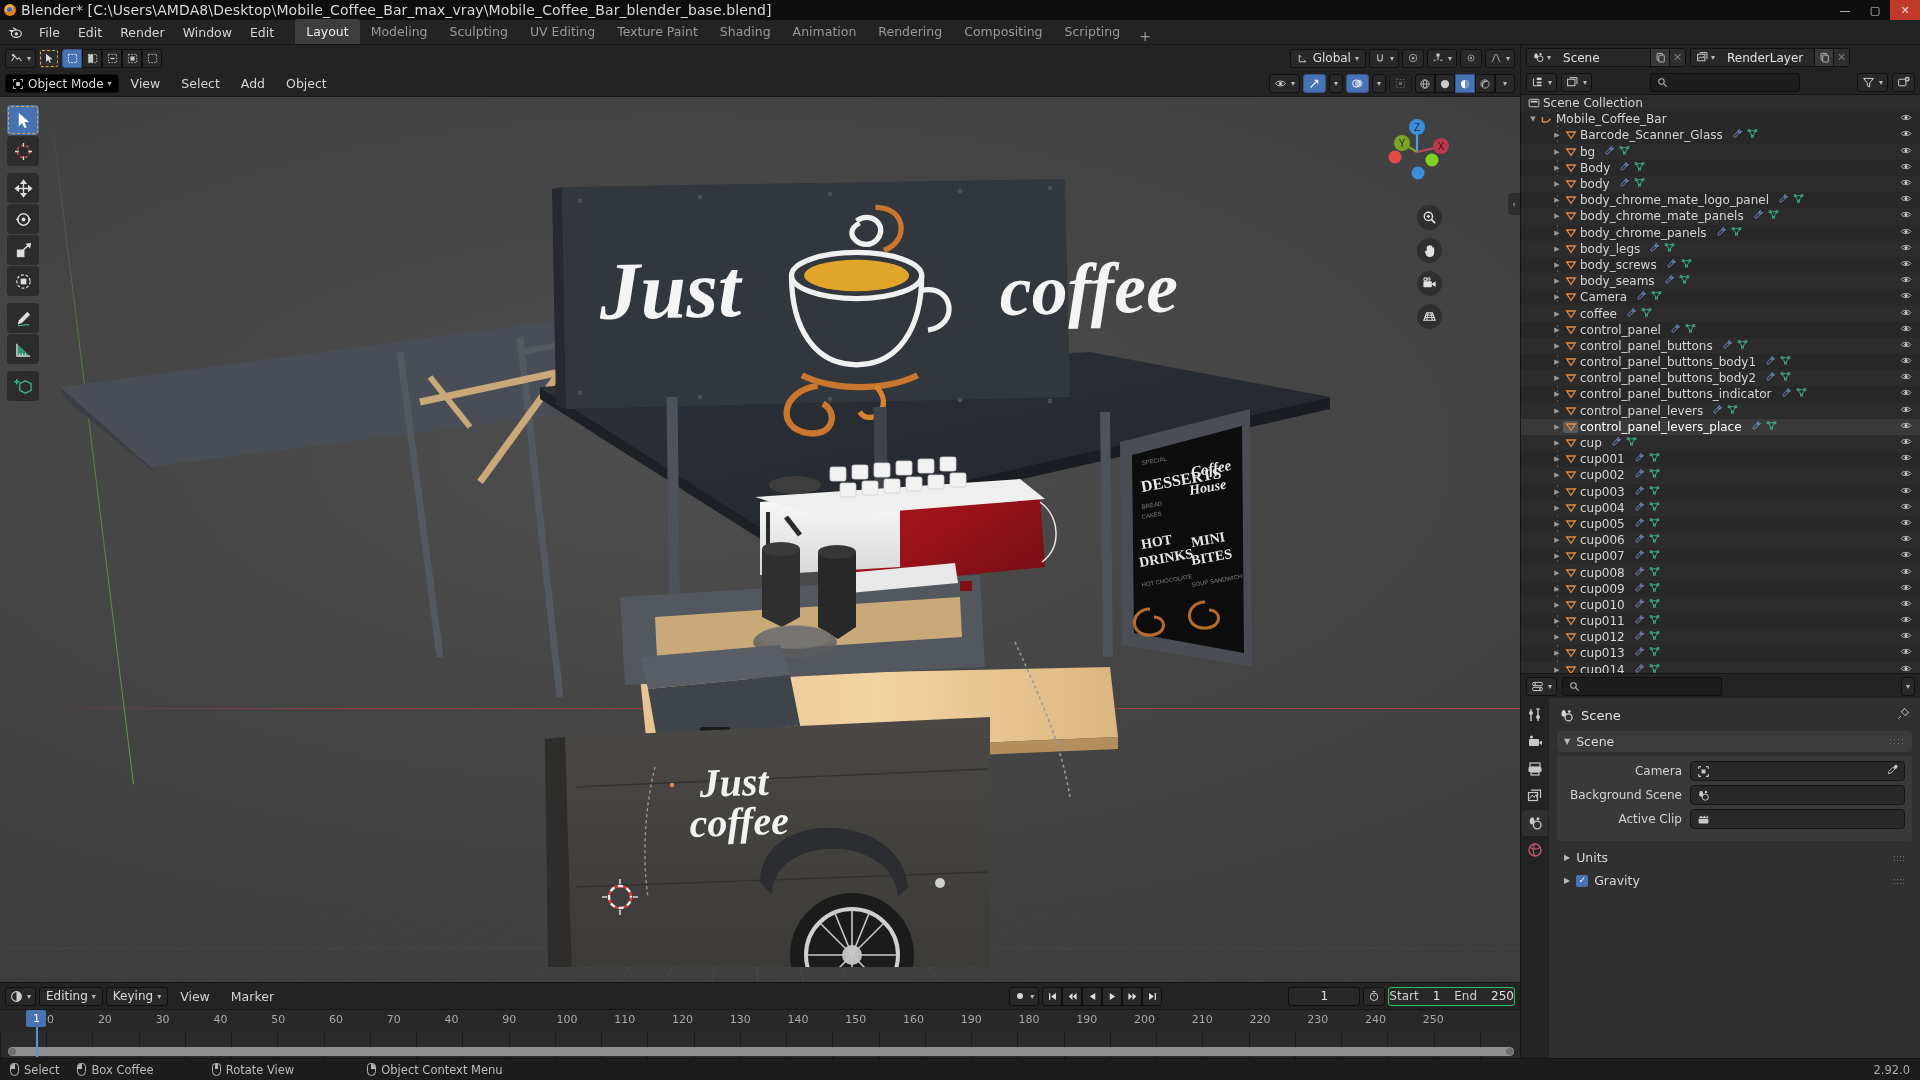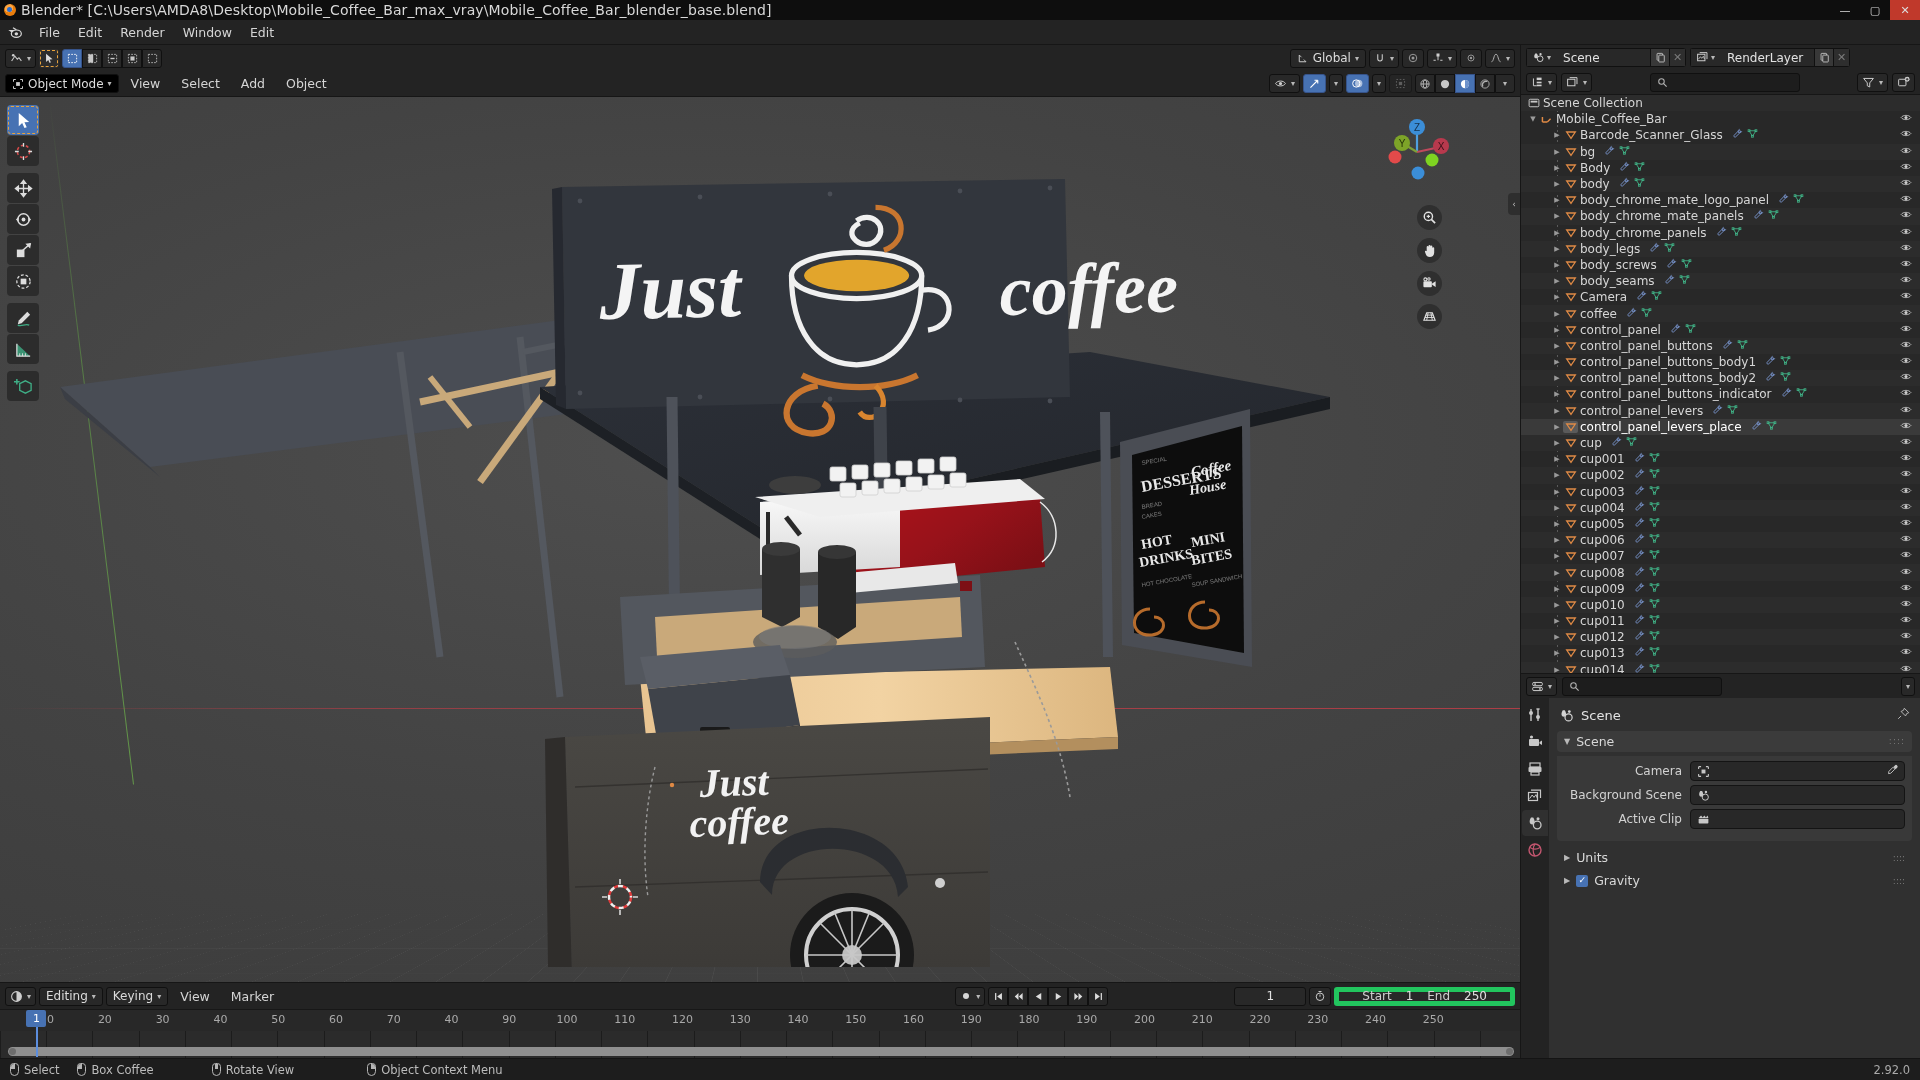--- a/index.html
+++ b/index.html
@@ -160,22 +160,22 @@
     background-image: repeating-linear-gradient(90deg, rgba(0,0,0,.35) 0 1px, transparent 1px 46.25px);
   }
   .tl-scroll { position:absolute; left:8px; right:6px; bottom:2px; height:9px; background:#8f8f8f; border-radius:5px; }
   .tl-scroll::before, .tl-scroll::after { content:""; position:absolute; top:1px; width:7px; height:7px; border-radius:50%; background:#6d6d6d;}
   .tl-scroll::before{ left:1px;} .tl-scroll::after{ right:1px;}
   .frame-field {
     height:19px; background:#282828; border:1px solid #101010; border-radius:3px; min-width:72px;
     display:flex; align-items:center; justify-content:center; font-size:12px; color:#e0e0e0;
   }
   .se-field {
-    height:19px; background:#282828; border:5px solid #22c55e; border-radius:3px;
-    display:flex; align-items:center; gap:14px; padding:0 23px; font-size:12px; color:#e0e0e0;
+    height:19px; background:#282828; border:1px solid #22c55e; border-radius:3px;
+    display:flex; align-items:center; gap:14px; padding:0 0; font-size:12px; color:#e0e0e0;
   }
   .se-field b { font-weight:normal; color:#cfcfcf; }
 
   
   .right-col { flex:0 0 400px; display:flex; flex-direction:column; border-left:1px solid #161616; min-width:0; }
 
   .scene-bar { height:25px; background:#232323; display:flex; align-items:center; gap:4px; padding:0 5px; flex:0 0 25px;}
   .id-block { height:19px; display:flex; align-items:stretch; border-radius:3px; overflow:hidden; }
   .id-icon { background:#282828; border:1px solid #101010; border-right:none; display:flex; align-items:center; padding:0 3px 0 5px; gap:2px;}
   .id-name { background:#282828; border:1px solid #101010; border-left:none; border-right:none; display:flex; align-items:center;
@@ -262,20 +262,33 @@
             <path d="M2 9 L11 9 L6.5 12.5 Z"></path>
             <path d="M9 5.5 L14 8.5" stroke="#d8d8d8" stroke-width="1.8" fill="none"></path>
           </g>
         </svg>
     </div>
     <div class="menu-item">File</div>
     <div class="menu-item">Edit</div>
     <div class="menu-item">Render</div>
     <div class="menu-item">Window</div>
     <div class="menu-item">Edit</div>
+    <div class="ws-tabs">
+      <div class="ws-tab active">Layout</div>
+      <div class="ws-tab">Modeling</div>
+      <div class="ws-tab">Sculpting</div>
+      <div class="ws-tab">UV Editing</div>
+      <div class="ws-tab">Texture Paint</div>
+      <div class="ws-tab">Shading</div>
+      <div class="ws-tab">Animation</div>
+      <div class="ws-tab">Rendering</div>
+      <div class="ws-tab">Compositing</div>
+      <div class="ws-tab">Scripting</div>
+      <div class="ws-plus">+</div>
+    </div>
   </div>
 
   <div class="main">
 
     <div class="viewport-col">
 
       <div class="vp-header">
         <div class="btn icononly">
           <svg width="13" height="13" viewBox="0 0 16 16">
               <path d="M2 11 L6 5 L9 9 L11 7 L14 11" stroke="#cfcfcf" stroke-width="1.3" fill="none"></path>

